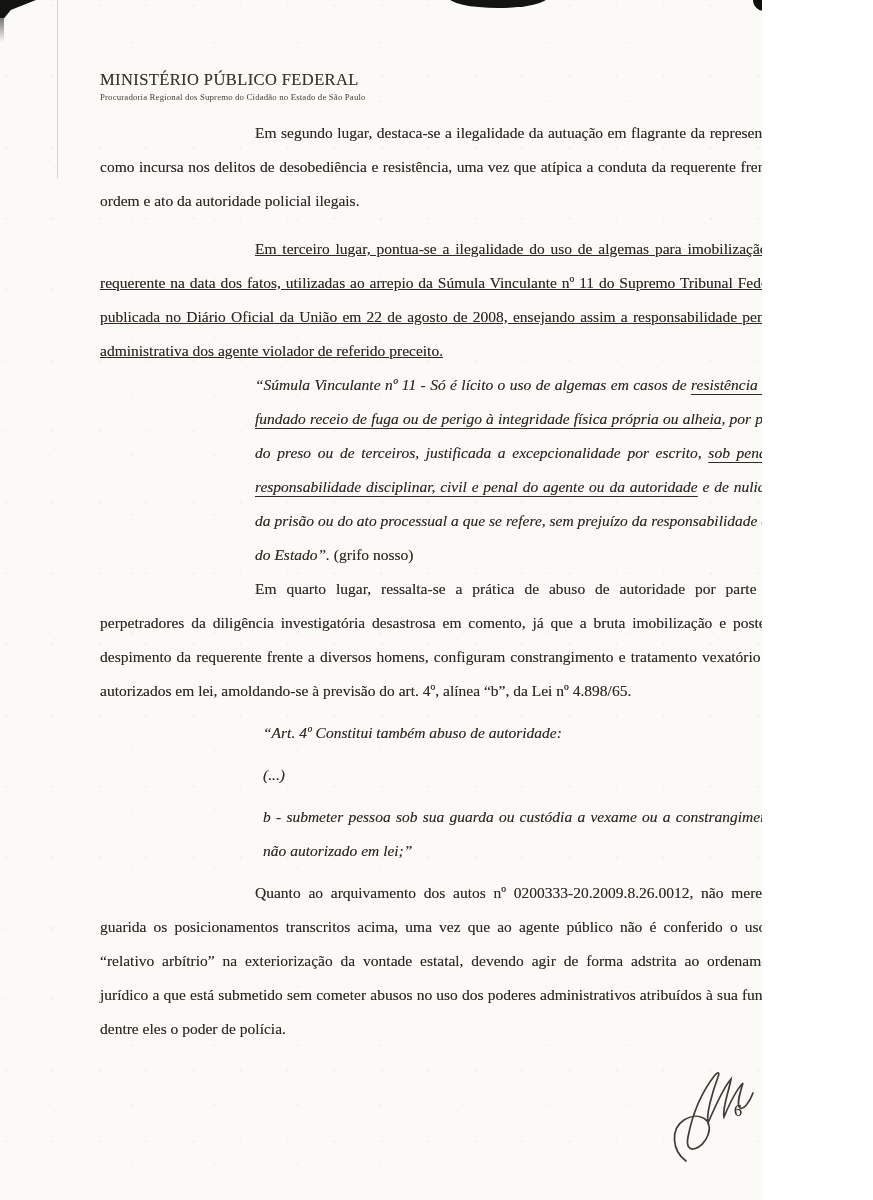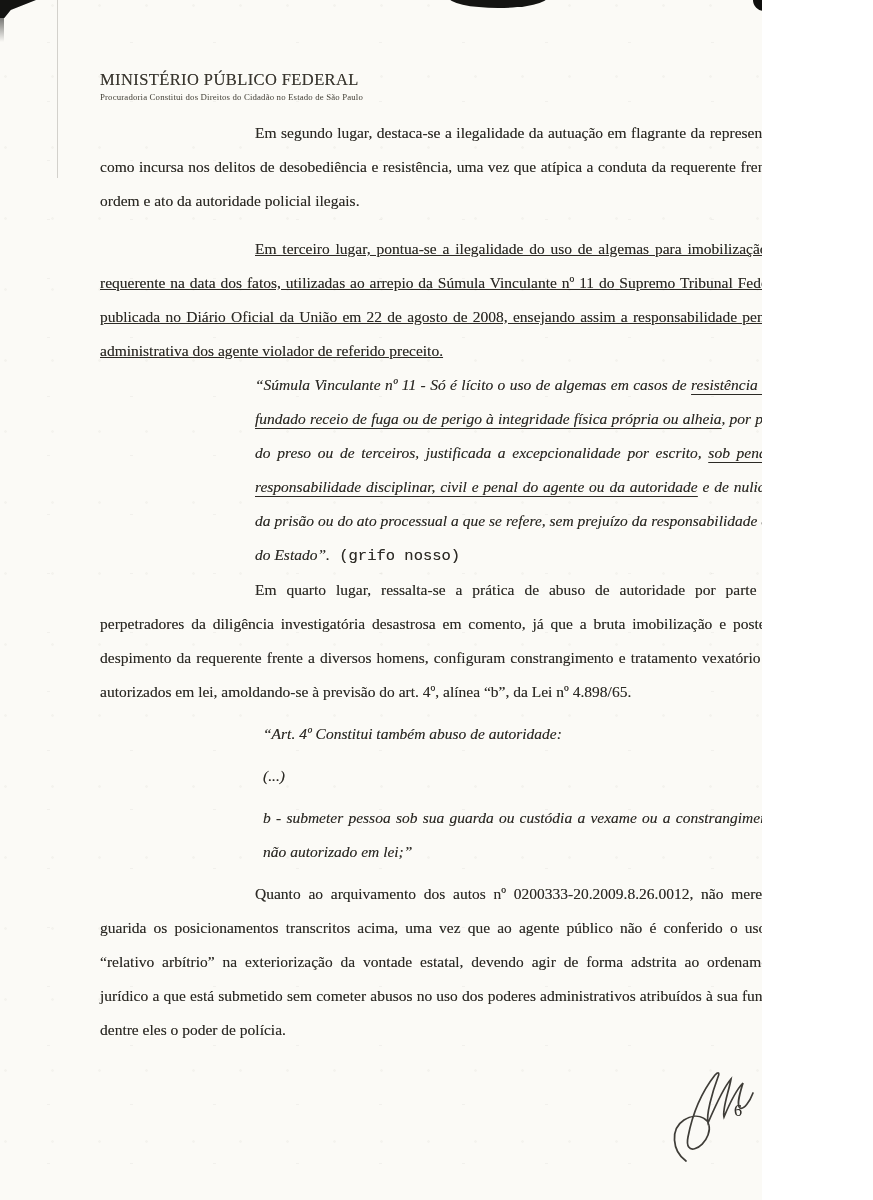--- a/index.html
+++ b/index.html
@@ -51,42 +51,42 @@
   }
   .content p, .content blockquote { margin:0; padding:0; }
   .para { text-indent:155px; }
   .para.gap-before { margin-top:14px;text-decoration:underline; }
 
   .quote {
     margin-left:155px !important;
     font-style:italic;
   }
   .quote .u { text-decoration:underline; text-underline-offset:4px; text-decoration-thickness:1px; }
-  .quote .note { font-style:normal;font-family:Liberation Mono, monospace; }
+  .quote .note { font-style:normal; }
   .quote2 div { margin:8px; }
 
   
   .signature { position:absolute; left:668px; top:1063px; width:95px; height:105px; }
   .pagenum { position:absolute; left:734px; top:1102px; font-size:16px; color:#33312c;
     text-shadow:0 0 0.5px rgba(51,49,44,0.5); }
 </style>
 </head>
 <body>
 
 <div class="page">
 
   <div class="art-tl-wedge"></div>
   <div class="art-tl-edge"></div>
   <div class="art-top-ellipse"></div>
   <div class="art-top-right"></div>
   <div class="art-fold"></div>
 
   <header class="letterhead">
     <div class="org">MINISTÉRIO PÚBLICO FEDERAL</div>
-    <div class="sub">Procuradoria Constitui dos Direitos do Cidadão no Estado de São Paulo</div>
+    <div class="sub">Procuradoria Regional dos Supremo do Cidadão no Estado de São Paulo</div>
   </header>
 
   <main class="content">
 
     <p class="para">Em segundo lugar, destaca-se a ilegalidade da autuação em flagrante da representada como incursa nos delitos de desobediência e resistência, uma vez que atípica a conduta da requerente frente à ordem e ato da autoridade policial ilegais.</p>
 
     <p class="para gap-before">Em terceiro lugar, pontua-se a ilegalidade do uso de algemas para imobilização da requerente na data dos fatos, utilizadas ao arrepio da Súmula Vinculante nº 11 do Supremo Tribunal Federal, publicada no Diário Oficial da União em 22 de agosto de 2008, ensejando assim a responsabilidade penal e administrativa dos agente violador de referido preceito.</p>
 
     <blockquote class="quote"><span>“Súmula Vinculante nº 11 - Só é lícito o uso de algemas em casos de </span><span class="u">resistência e de fundado receio de fuga ou de perigo à integridade física própria ou alheia</span><span>, por parte do preso ou de terceiros, justificada a excepcionalidade por escrito, </span><span class="u">sob pena de responsabilidade disciplinar, civil e penal do agente ou da autoridade</span><span> e de nulidade da prisão ou do ato processual a que se refere, sem prejuízo da responsabilidade civil do Estado”.</span><span class="note"> (grifo nosso)</span></blockquote>
 

